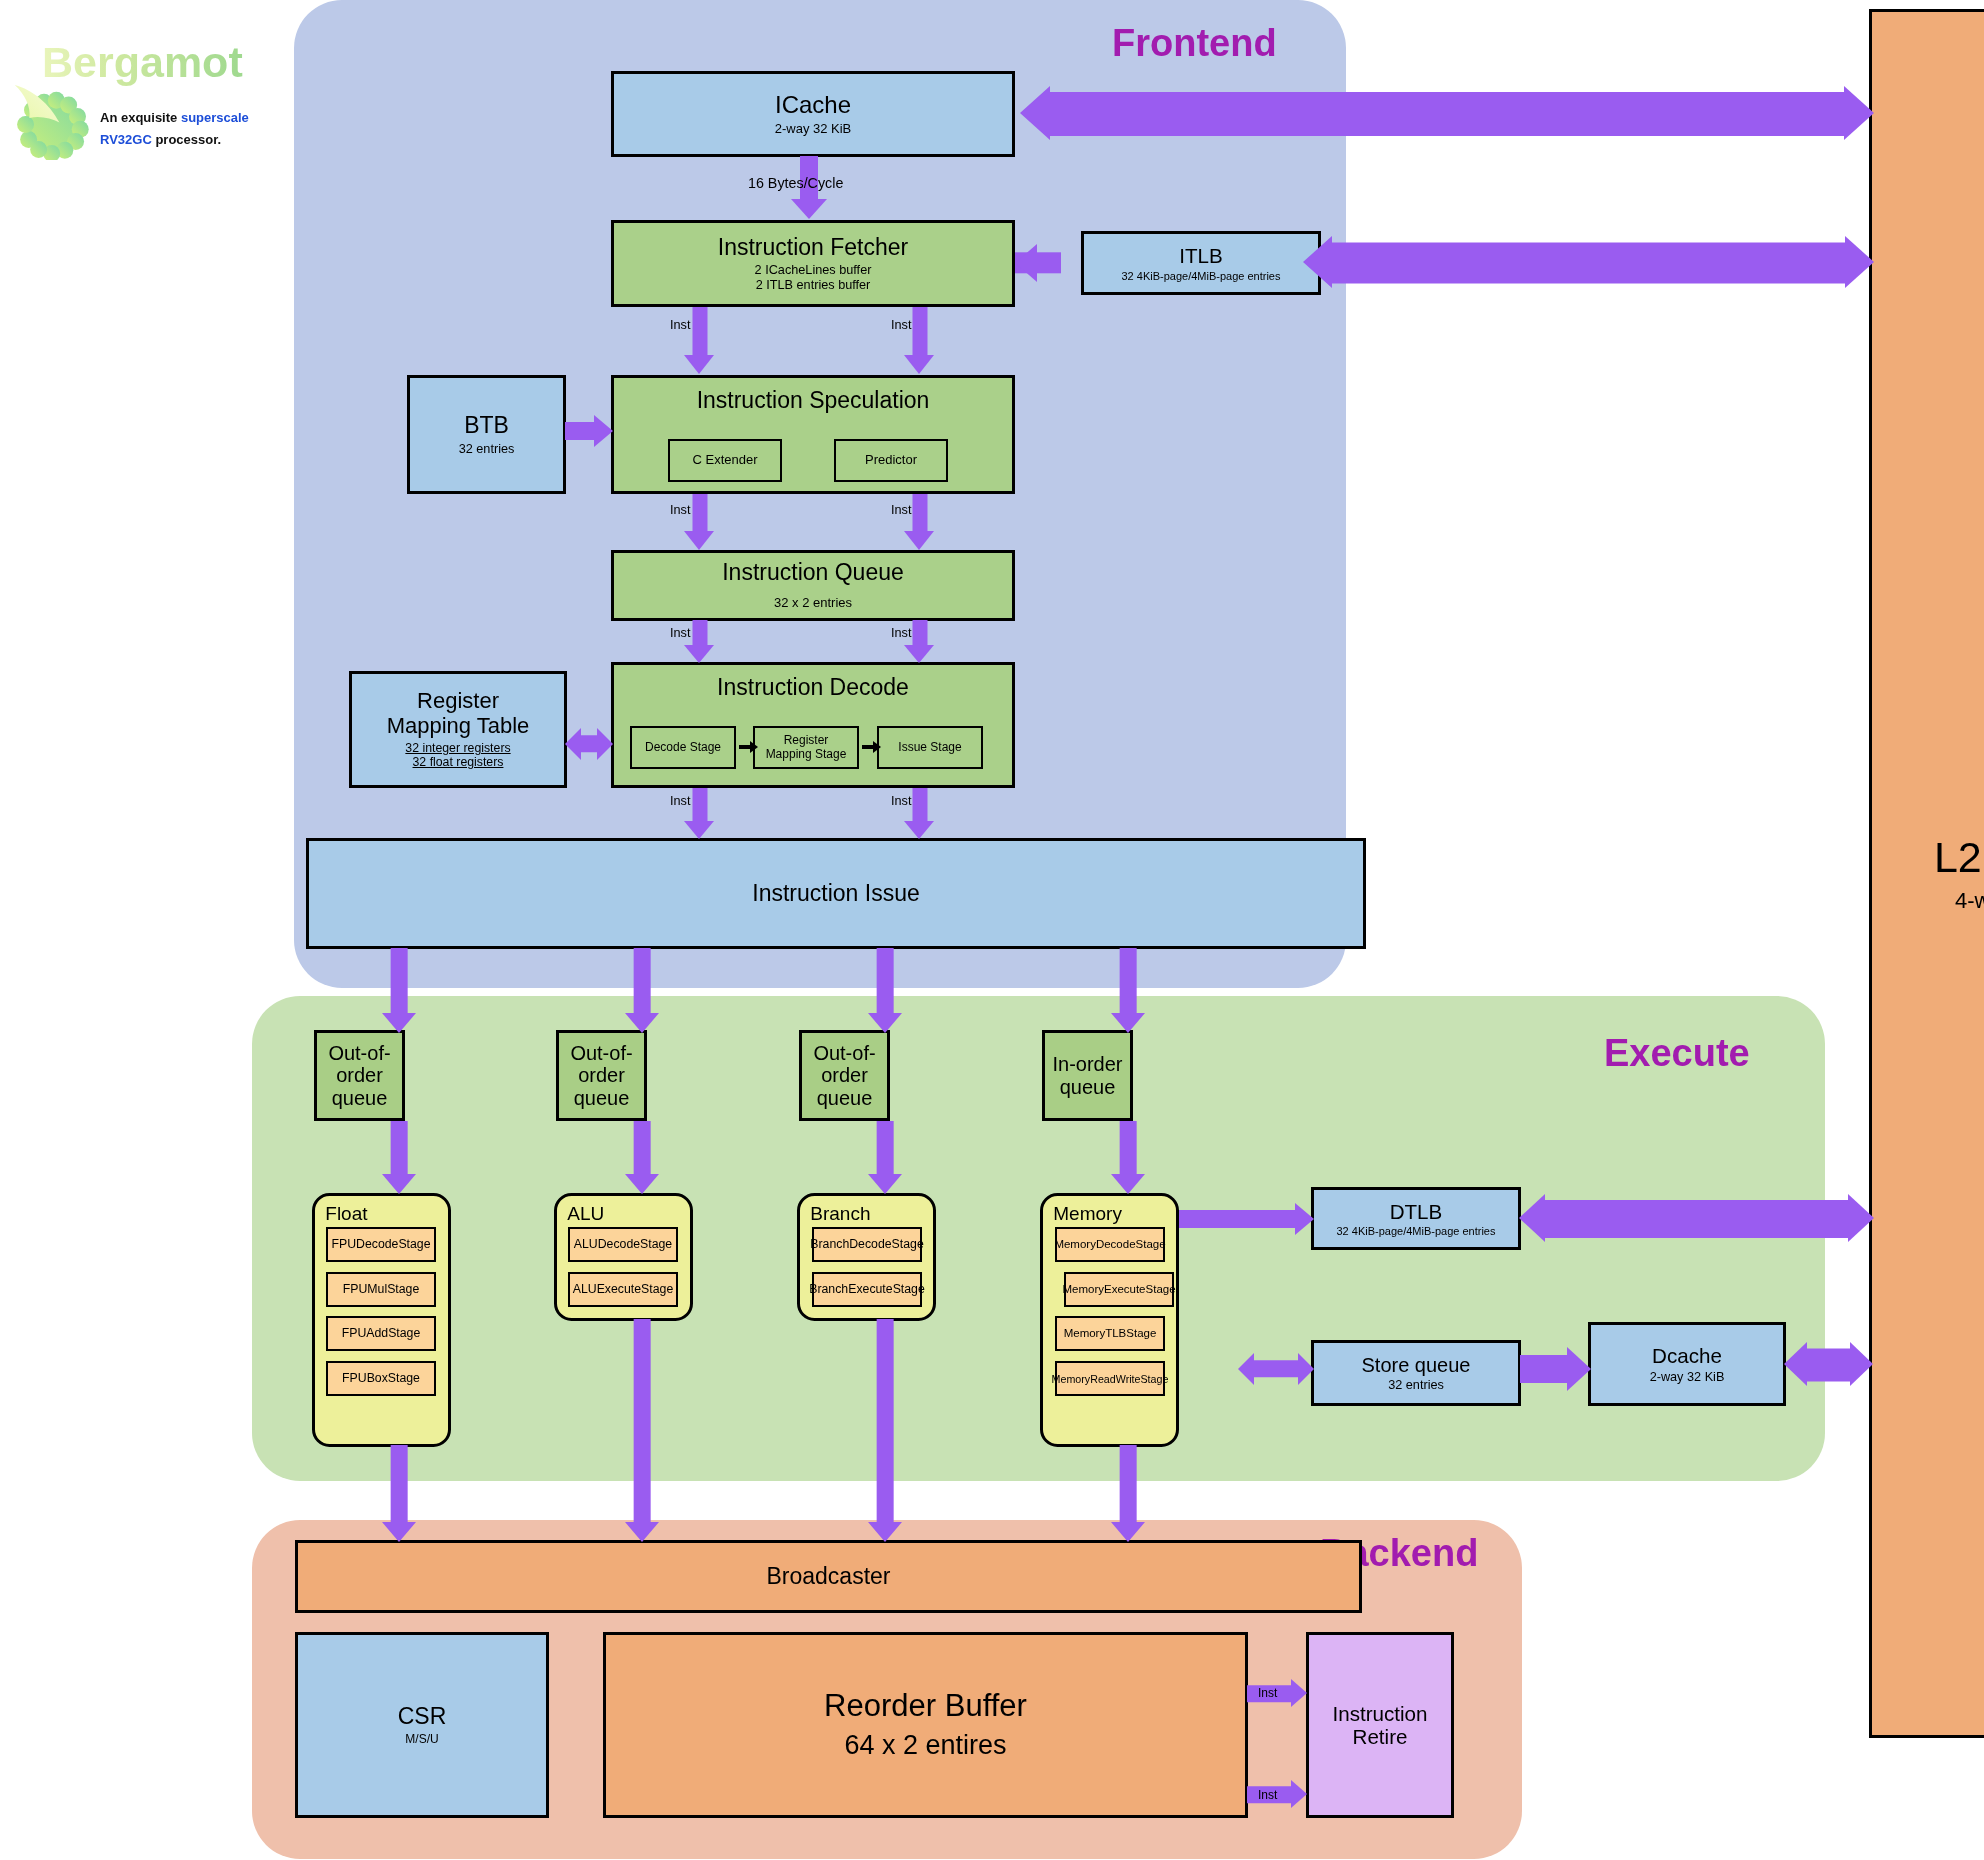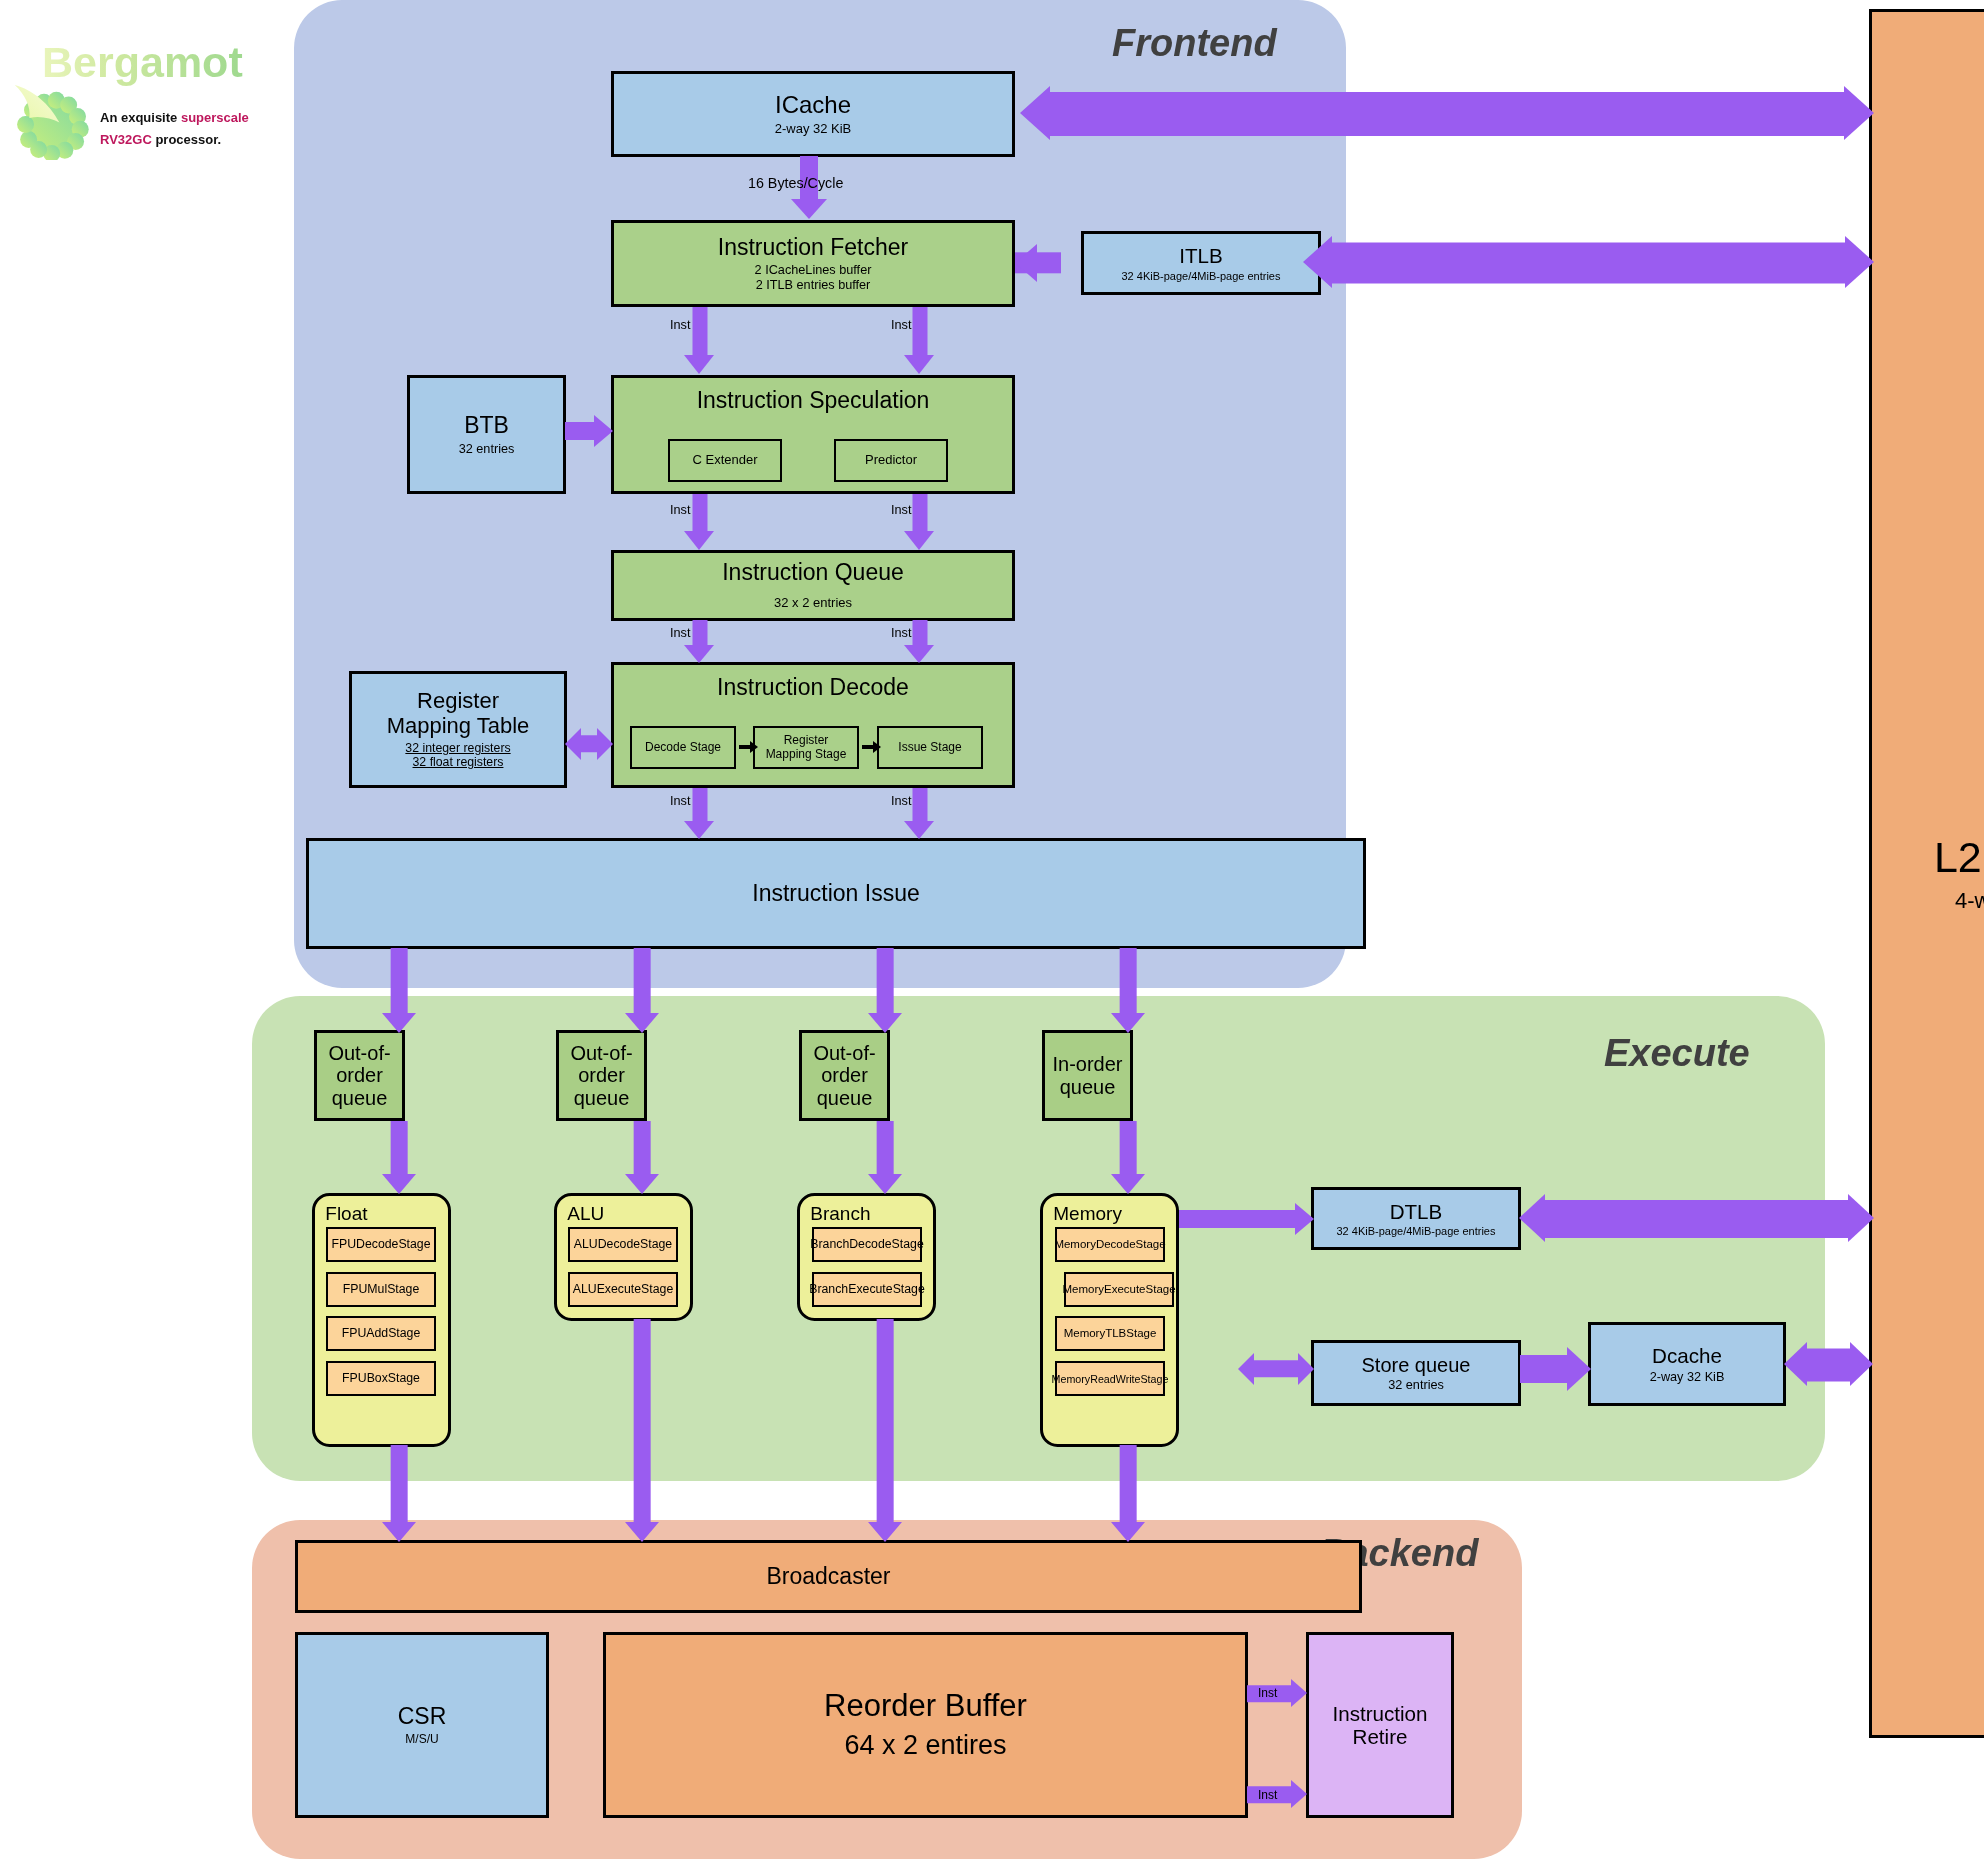--- a/index.html
+++ b/index.html
@@ -1,21 +1,21 @@
 <!DOCTYPE html>
 <html style="font-size:6.4px"><head>
 <meta charset="utf-8">
 <style>
   html,body{margin:0;padding:0;background:#ffffff;}
   body{font-family:"Liberation Sans","DejaVu Sans",sans-serif;}
   #stage{position:relative;width:2210px;height:1861px;background:#fff;overflow:hidden;}
 
   
   .panel{position:absolute;border-radius:48px;}
-  .panel-label{position:absolute;font-weight:bold;color:#404040;white-space:nowrap;font-style:italic;}
+  .panel-label{position:absolute;font-weight:bold;color:#a21caf;white-space:nowrap;}
 
   
   .blk{position:absolute;border:3.6px solid #000;box-sizing:border-box;
        display:flex;flex-direction:column;align-items:center;justify-content:center;
        text-align:center;color:#000;line-height:1.12;}
   .blk .t{display:block;white-space:pre-line;}
   .blk .s{display:block;}
 
   .c-blue{background:#a8cbe8;}
   .c-green{background:#aad08a;}
@@ -34,21 +34,21 @@
   .head{position:absolute;width:0;height:0;}
   .lbl{position:absolute;font-size:13.5px;color:#000;white-space:nowrap;}
 
   
   #logo-wrap{position:absolute;left:0;top:0;width:278px;height:167px;}
   #logo-title{position:absolute;left:42px;top:38px;font-size:43px;font-weight:bold;
      background:linear-gradient(90deg,#e9f5bb 0%,#cfe9a0 35%,#9fd98f 100%);
      -webkit-background-clip:text;background-clip:text;color:transparent;}
   #logo-mark{position:absolute;left:14px;top:81px;width:77px;height:79px;}
   #logo-tag{position:absolute;left:100px;top:107px;font-size:13px;font-weight:bold;color:#111;line-height:1.7;}
-  .hl{color:#be185d;}
+  .hl{color:#1d4ed8;}
 </style>
 </head>
 <body>
 
 <div id="stage">
 
   <div id="logo-wrap">
     <div id="logo-title">Bergamot</div>
     <svg id="logo-mark" viewBox="0 0 200 205">
       <defs>

